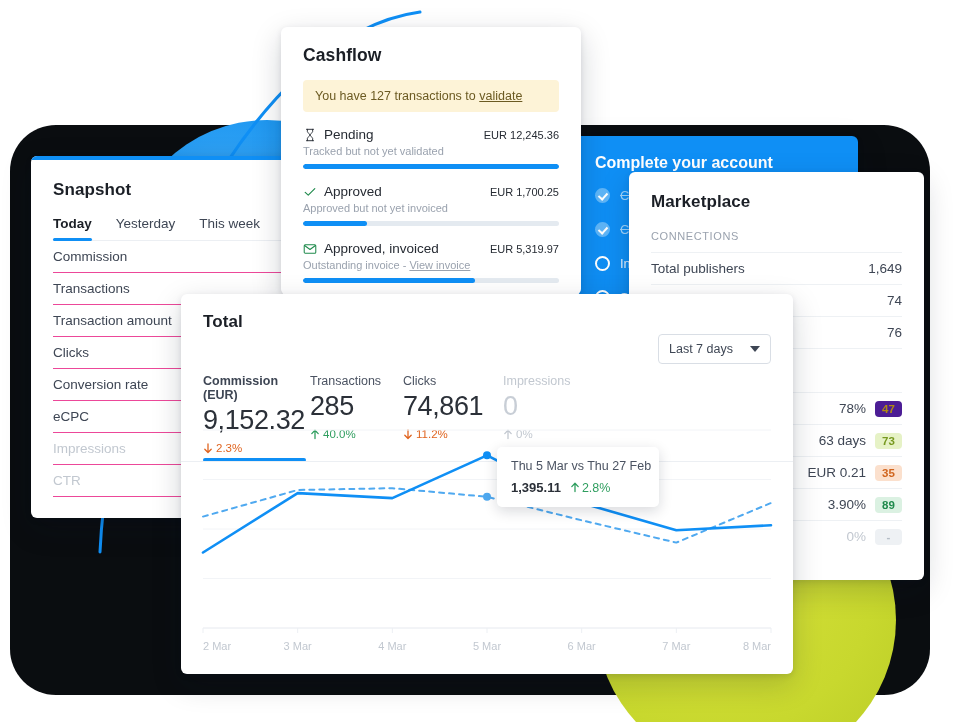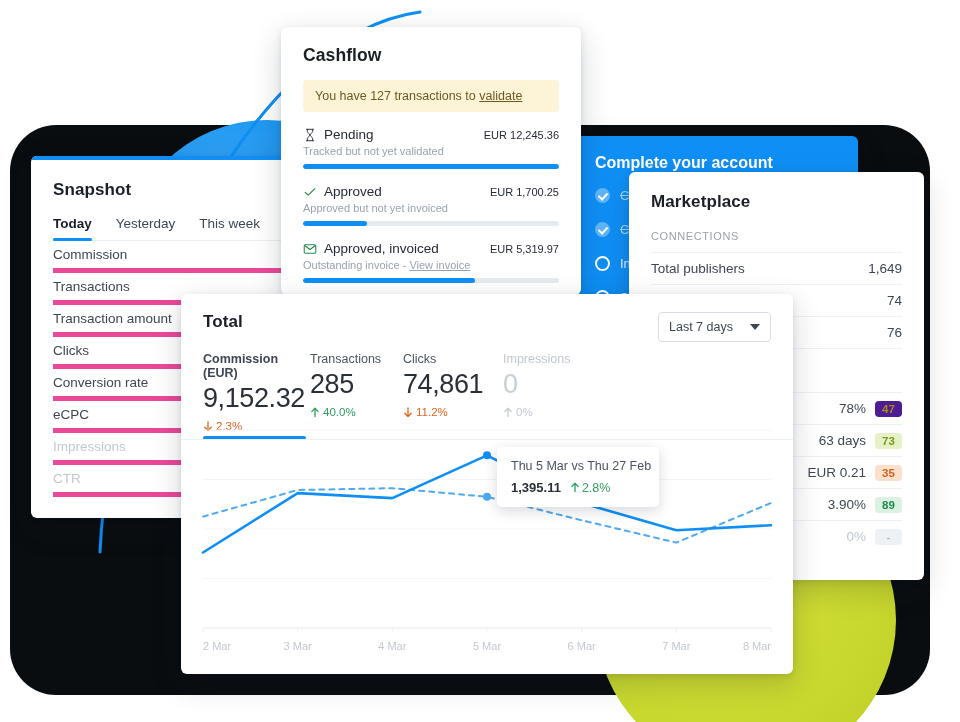--- a/index.html
+++ b/index.html
@@ -47,21 +47,21 @@
   .snap-tabs { display: flex; gap: 24px; margin-top: 16px; border-bottom: 1px solid #eceff3; }
   .snap-tab { font-size: 13.5px; color: #3e4characters; }
   .snap-tab { font-size: 13.5px; color: #3e4654; padding-bottom: 9px; position: relative; white-space: nowrap; }
   .snap-tab.active { color: #1b1f26; font-weight: 700; }
   .snap-tab.active::after {
     content: ""; position: absolute; left: 0; right: 0; bottom: -1px;
     height: 3px; background: #0f8ff5; border-radius: 2px;
   }
   .snap-row {
     display: flex; justify-content: space-between; align-items: center;
-    height: 32px; border-bottom: 5px solid #ec4899;
+    height: 32px; border-bottom: 1px solid #ec4899;
     font-size: 13.5px; color: #3e4654;
   }
   .snap-row.muted { color: #c2c8d0; }
   .snap-row .val { color: #2b3038; white-space: nowrap; }
 
   
   #cashflow-card { left: 281px; top: 27px; width: 300px; height: 268px; }
   #cashflow-card .card-title { font-size: 17.5px; }
   .alert {
     margin: 14px 0 0 0; background: #fdf3d7; color: #6b5a22;
@@ -118,21 +118,21 @@
   .badge.gray   { background: #eef1f4; color: #b4bcc6; }
   .mk-row.faded { color: #c2c8d0; }
   .mk-row.faded .mk-val { color: #c2c8d0; }
 
   
   #trend-card { left: 181px; top: 294px; width: 612px; height: 380px; }
   .trend-head { display: flex; justify-content: space-between; align-items: flex-start; padding: 18px 22px 0 22px; }
   .select {
     display: flex; align-items: center; justify-content: space-between; gap: 12px;
     border: 1px solid #d9dee5; border-radius: 4px; background: #fff;
-    padding: 7px 10px; font-size: 12.5px; color: #3e4654; min-width: 113px;
+    padding: 7px 10px; font-size: 12.5px; color: #3e4654; min-width: 113px; margin-top: 22px;
   }
   .caret { width: 0; height: 0; border-left: 5px solid transparent; border-right: 5px solid transparent; border-top: 6px solid #3e4654; }
   .kpis { display: flex; padding: 10px 22px 0 22px; position: relative; }
   .kpi { width: 107px; }
   .kpi:nth-child(2) { width: 93px; }
   .kpi:nth-child(3) { width: 100px; }
   .kpi-label { font-size: 12.5px; color: #3e4654; font-weight: 700; }
   .kpi:nth-child(2) .kpi-label, .kpi:nth-child(3) .kpi-label, .kpi:nth-child(4) .kpi-label { font-weight: 400; color: #4b5362; }
   .kpi.dim .kpi-label { color: #c2c8d0; }
   .kpi-value { font-size: 27px; color: #2b3038; font-weight: 400; margin-top: 3px; letter-spacing: -.4px; }

